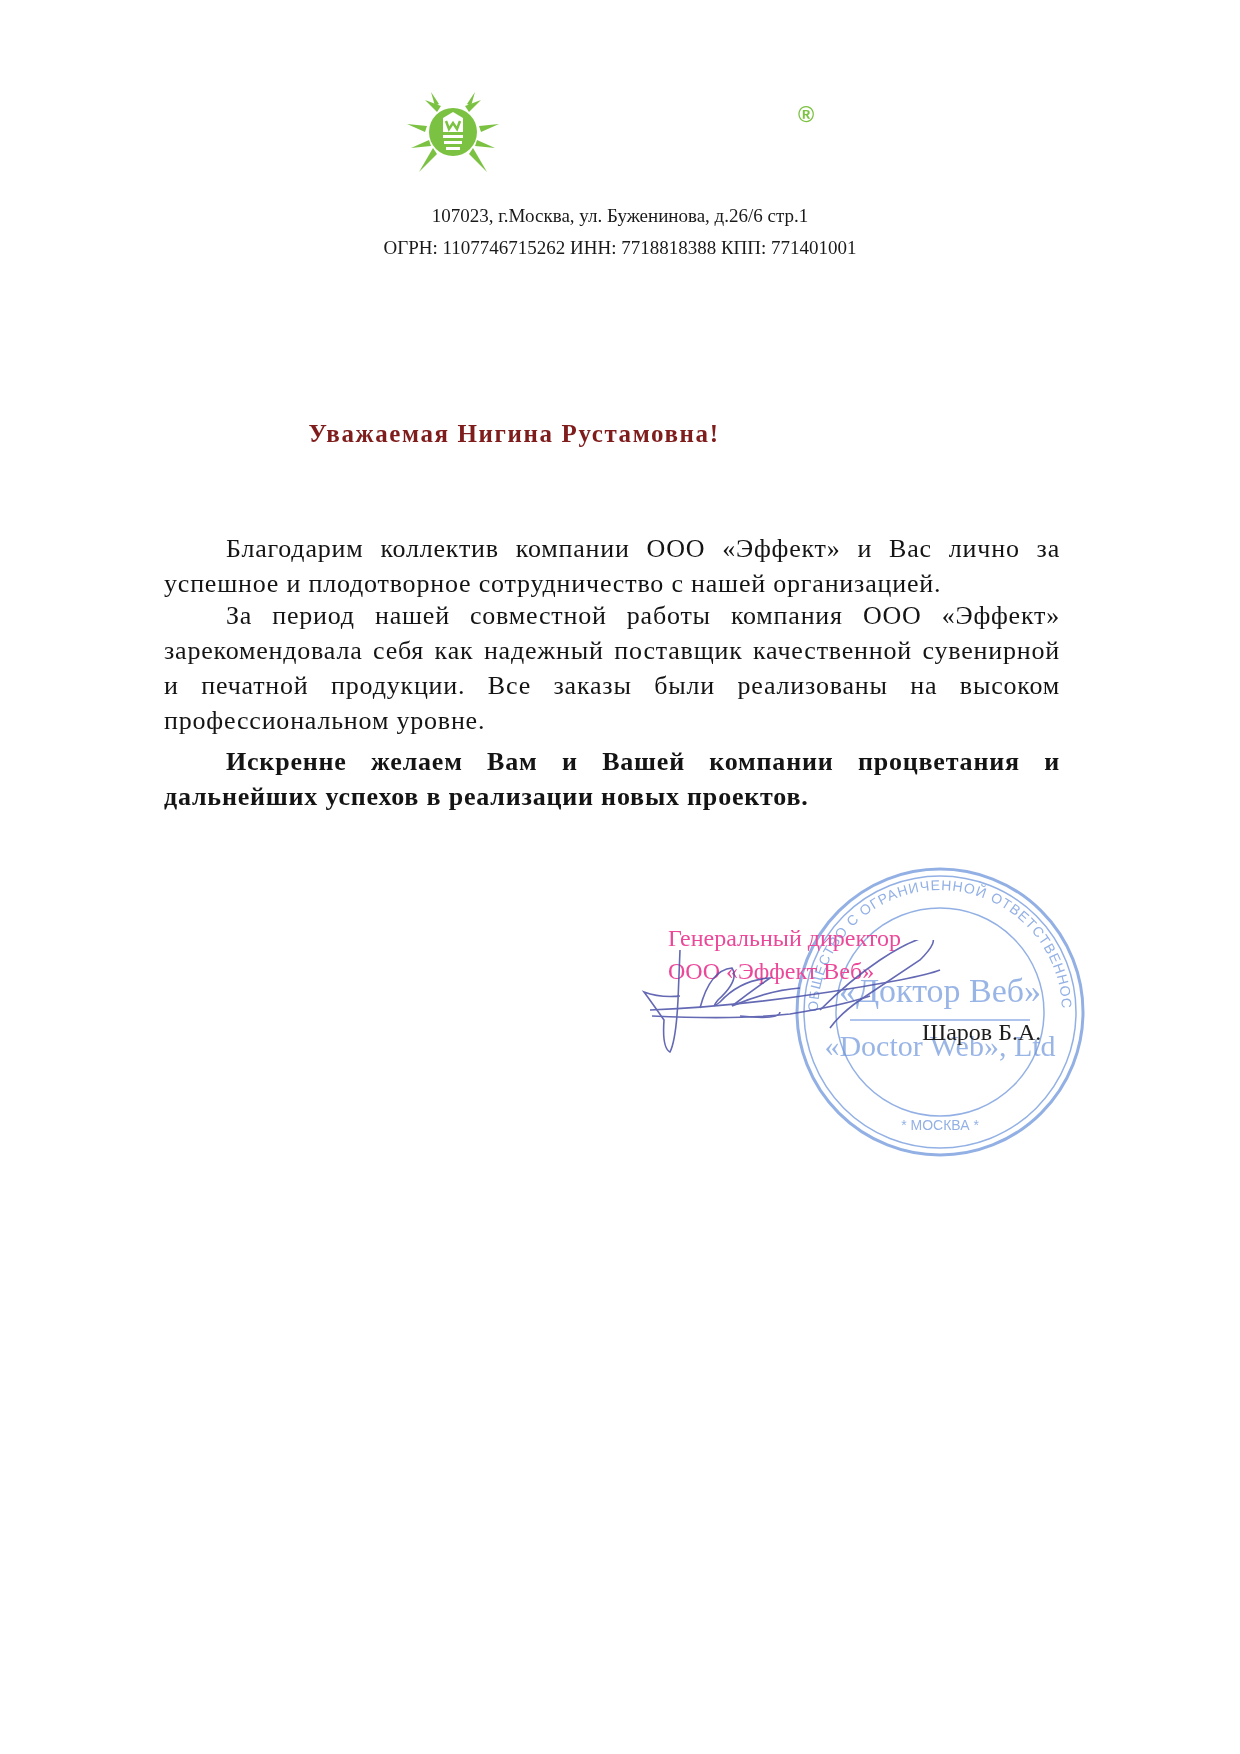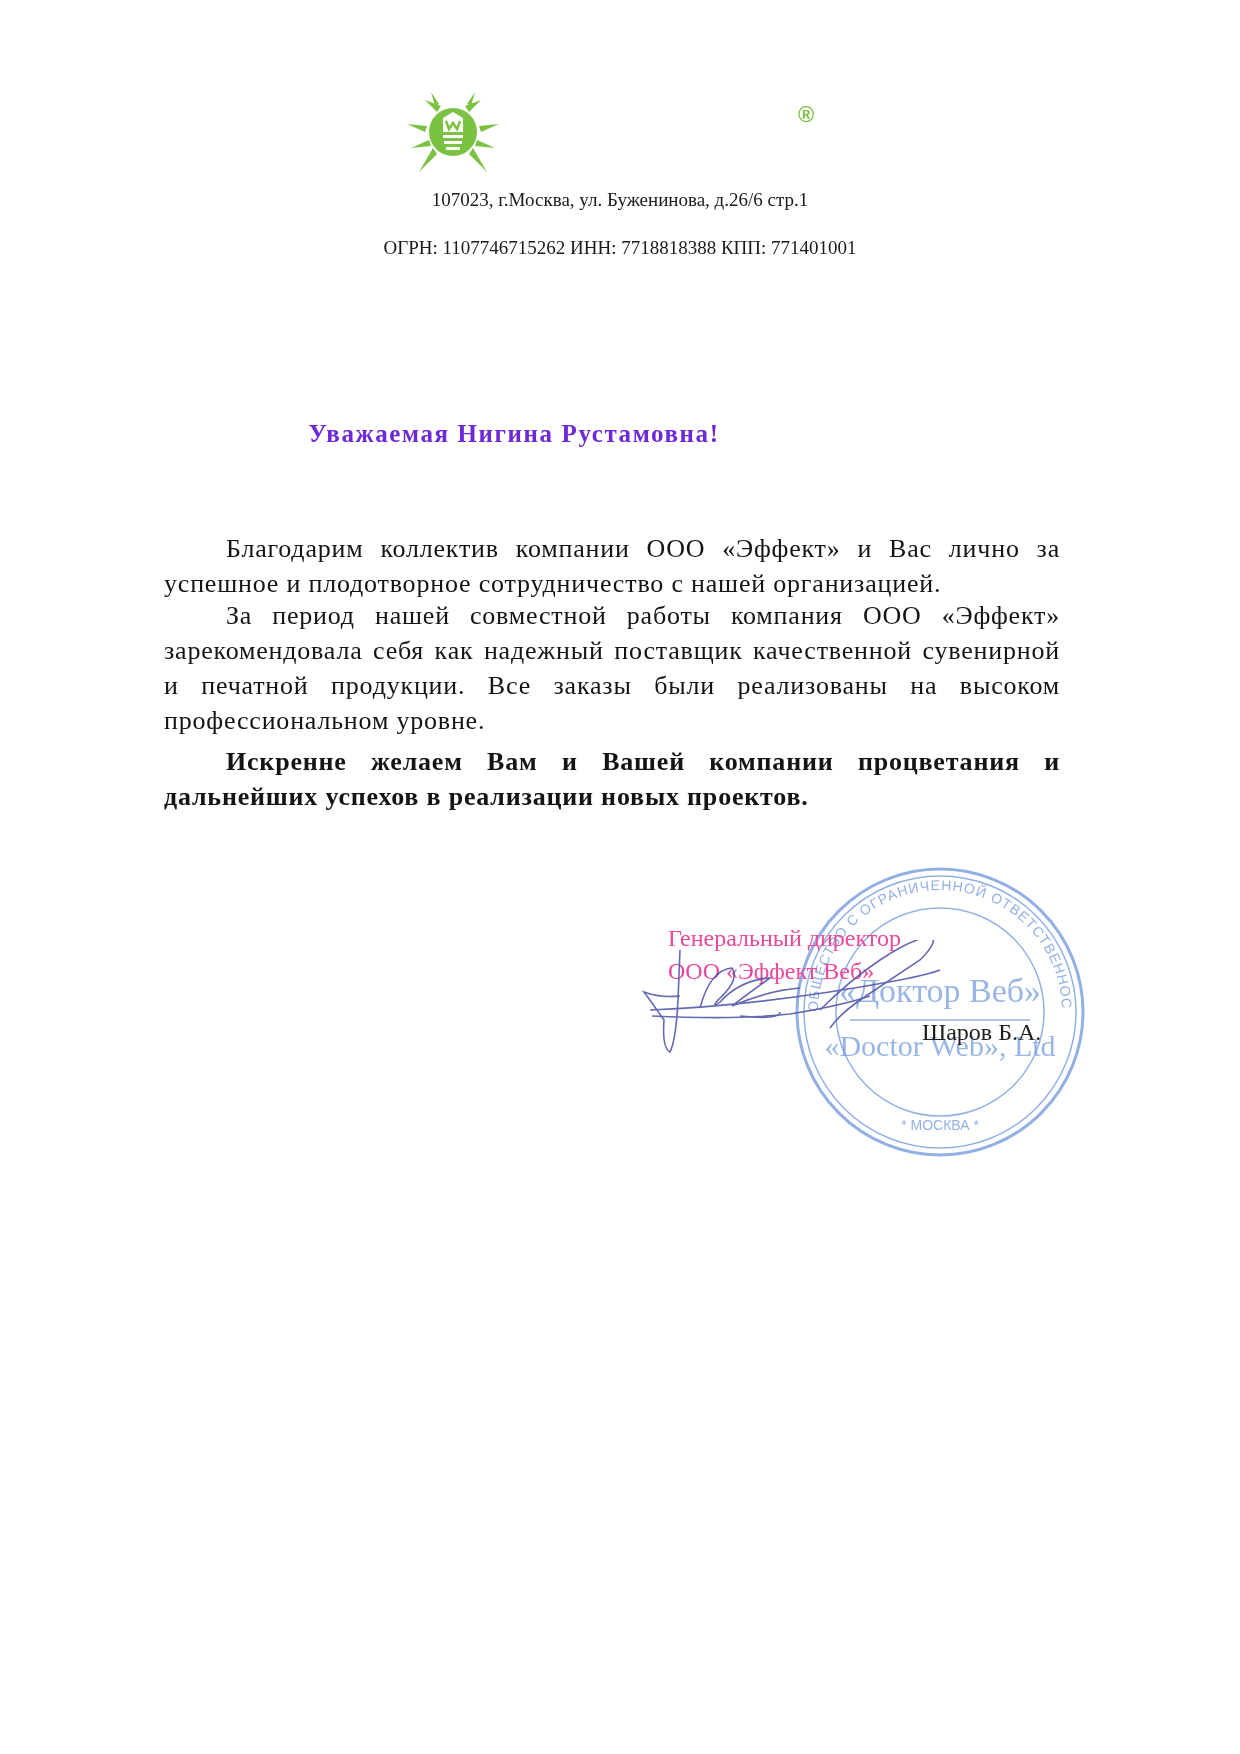--- a/index.html
+++ b/index.html
@@ -5,24 +5,24 @@
     html, body { margin: 0; padding: 0; background: #ffffff; }
     body { width: 1240px; height: 1754px; position: relative; overflow: hidden;
            font-family: "Liberation Serif", "DejaVu Serif", serif; color: #111; }
     .logo { position: absolute; left: 405px; top: 88px; width: 430px; height: 86px; }
     .logo svg { display: block; }
     .logo-text { position: absolute; left: 100px; top: 0; font-family: "Liberation Sans", "DejaVu Sans", sans-serif;
                  font-weight: bold; font-size: 78px; line-height: 86px; letter-spacing: -1px; color: #7cc242; }
     .logo-reg { position: absolute; left: 393px; top: 14px; font-family: "Liberation Sans", sans-serif;
                 font-weight: bold; font-size: 22px; color: #7cc242; }
     .address { position: absolute; left: 0; width: 1240px; text-align: center; font-size: 19px; line-height: 24px; color: #1a1a1a; }
-    .address.l1 { top: 188px; }
+    .address.l1 { top: 204px; }
     .address.l2 { top: 228px; margin-top: 8px; }
     .salutation { position: absolute; top: 420px; left: 0; width: 1028px; text-align: center;
-                  font-weight: bold; font-size: 25px; letter-spacing: 1.6px; color: #6d28d9; }
+                  font-weight: bold; font-size: 25px; letter-spacing: 1.6px; color: #7f1d1d; }
     .body-text { position: absolute; left: 148px; width: 928px; font-size: 26px; line-height: 35px;
                  text-align: justify; color: #141414; letter-spacing: 0.8px; }
     .body-text p { margin: 16px; text-indent: 62px; }
     .p1 { top: 515px; }
     .p2 { top: 582px; }
     .p3 { top: 728px; font-weight: bold; }
     .sig-block { position: absolute; left: 668px; top: 884px; font-size: 24px; line-height: 33px; color: #ec4899; margin-top: 38px; }
     .sig-name { position: absolute; left: 922px; top: 985px; font-size: 24px; color: #1e1e1e; margin-top: 34px; }
     .stamp { position: absolute; left: 790px; top: 862px; width: 300px; height: 300px; }
     .signature { position: absolute; left: 640px; top: 940px; width: 330px; height: 120px; }

